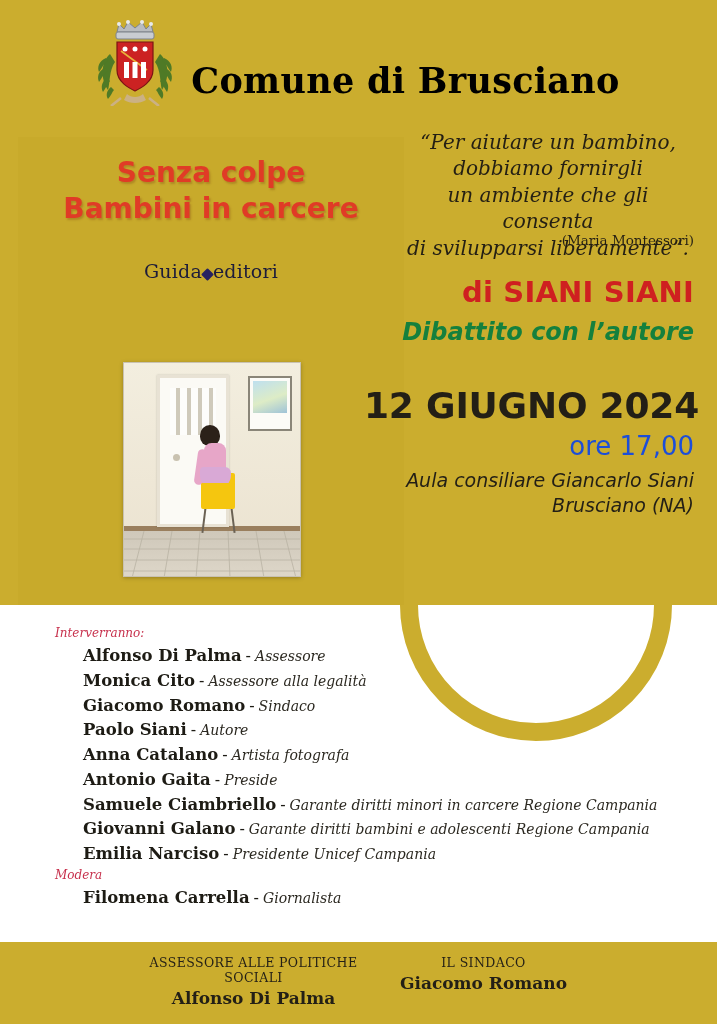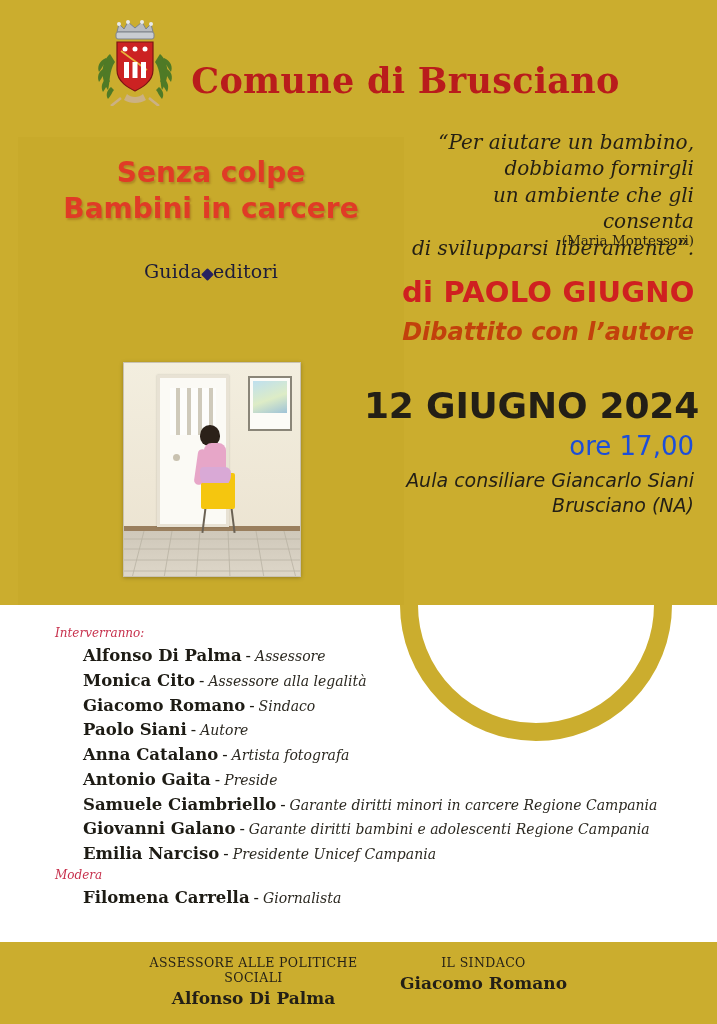--- a/index.html
+++ b/index.html
@@ -28,21 +28,21 @@
     width:272px; height:272px; border-radius:50%;
     border:18px solid #cbad2e; box-sizing:border-box;
   }
 
   
   .header { position:absolute; left:0; top:18px; width:717px;
             display:flex; align-items:center; justify-content:center; gap:18px; }
   .crest { width:76px; height:88px; position:relative; display:block; }
   .comune-title {
     font-family:"DejaVu Serif", serif;
-    font-weight:bold; font-size:35px; color:#b91c1c;
+    font-weight:bold; font-size:35px; color:#000000;
     letter-spacing:0.3px; white-space:nowrap;margin-top:36px;
   }
 
   
   .book-cover {
     position:absolute; left:18px; top:137px; width:386px; height:468px;
     background:#c8aa2b;
   }
   .book-title {
     position:absolute; left:0; top:18px; width:386px; text-align:center;
@@ -93,37 +93,37 @@
                   background:#e7a6c8; border-radius:9px 9px 13px 13px; }
   .ph-girl-skirt { position:absolute; left:76px; top:104px; width:31px; height:22px;
                    background:#d9a9d6; border-radius:4px 6px 14px 14px; }
   .ph-girl-arm { position:absolute; left:72px; top:86px; width:9px; height:36px;
                  background:#e7a6c8; border-radius:5px; transform:rotate(8deg); }
   .ph-girl-head { position:absolute; left:76px; top:62px; width:20px; height:21px;
                   background:#2b2119; border-radius:50% 50% 45% 45%; }
 
   
   .quote {
-    position:absolute; left:402px; top:129px; width:292px; text-align:right;
+    position:absolute; left:402px; top:129px; width:292px; text-align:center;
     font-family:"DejaVu Serif", serif; font-style:italic;
     font-size:20px; line-height:1.32; color:#241f14;
   }
   .quote-src {
     position:absolute; left:402px; top:232px; width:292px; text-align:right;
     font-family:"DejaVu Serif", serif; font-size:13.5px; color:#241f14;
   }
   .author {
     position:absolute; left:402px; top:275px; width:292px; text-align:right;
     font-family:"DejaVu Sans", sans-serif; font-weight:bold;
     font-size:29px; color:#cf2020; letter-spacing:0.2px; white-space:nowrap;
   }
   .debate {
     position:absolute; left:392px; top:318px; width:302px; text-align:right;
     font-family:"DejaVu Sans", sans-serif; font-weight:bold; font-style:italic;
-    font-size:24px; color:#c2410c;
+    font-size:24px; color:#15803d;
   }
   .date {
     position:absolute; left:364px; top:385px; width:322px; text-align:right;
     font-family:"DejaVu Sans", sans-serif; font-weight:bold;
     font-size:36px; color:#231f16; letter-spacing:-0.2px; white-space:nowrap;
   }
   .time {
     position:absolute; left:372px; top:431px; width:322px; text-align:right;
     font-family:"DejaVu Sans", sans-serif; font-size:26px; color:#1d4ed8;
   }
@@ -275,21 +275,21 @@
   </div>
 
   <div class="quote">
     <div>“Per aiutare un bambino,</div>
     <div>dobbiamo fornirgli</div>
     <div>un ambiente che gli consenta</div>
     <div>di svilupparsi liberamente”.</div>
   </div>
   <div class="quote-src">(Maria Montessori)</div>
 
-  <div class="author">di PAOLO GIUGNO</div>
+  <div class="author">di SIANI SIANI</div>
   <div class="debate">Dibattito con l’autore</div>
   <div class="date">12 GIUGNO 2024</div>
   <div class="time">ore 17,00</div>
   <div class="venue">
     <div>Aula consiliare Giancarlo Siani</div>
     <div>Brusciano (NA)</div>
   </div>
 
   <div class="speakers">
     <div class="sec-head">Interverranno:</div>

